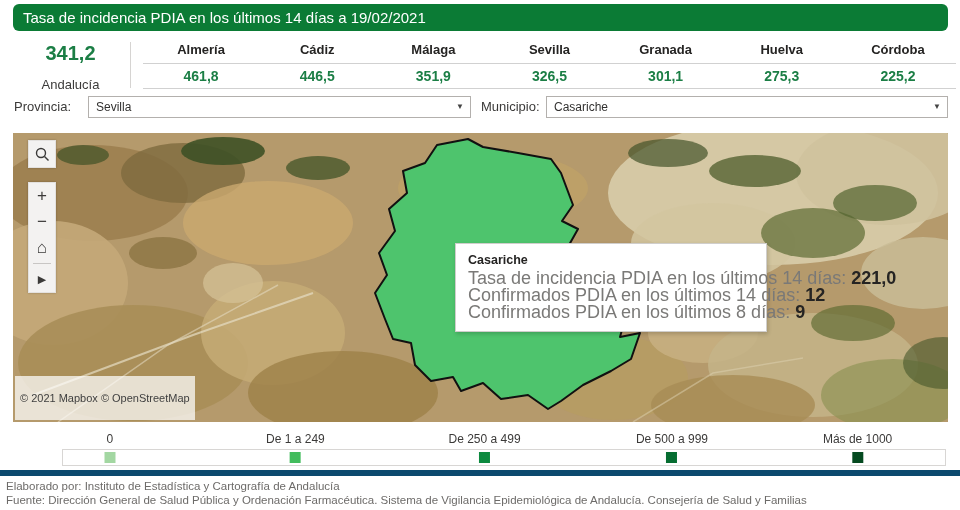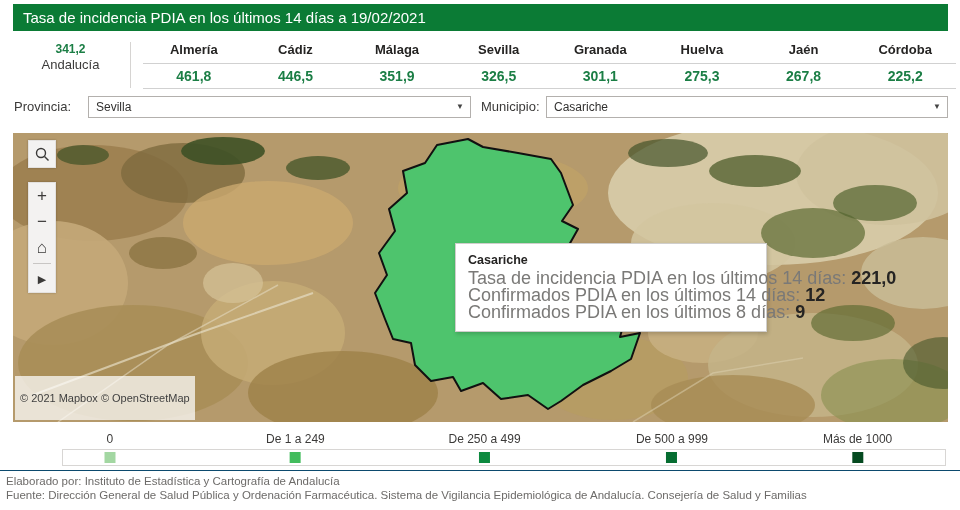--- a/index.html
+++ b/index.html
@@ -1,27 +1,27 @@
 <!DOCTYPE html>
 <html><head>
 <meta charset="utf-8">
 <style>
   * { margin:0; padding:0; box-sizing:border-box; }
   body { background:#fff; font-family:"Liberation Sans", sans-serif; }
   .page { position:relative; width:960px; height:510px; background:#fff; overflow:hidden; }
 
   
   .titlebar { position:absolute; left:13px; top:4px; width:935px; height:27px;
-    background:#0b7b35; color:#fff; font-size:15px; line-height:27px; padding-left:10px; }
+    background:#0b7b35; color:#fff; font-size:15px; line-height:27px; padding-left:10px;border-radius:6px; }
 
   
   .stats { position:absolute; left:13px; top:36px; width:935px; height:56px; }
   .summary { position:absolute; left:0; top:2px; width:115px; text-align:center; }
-  .summary .val { color:#1b7e45; font-weight:bold; font-size:12px; margin-top:4px; }
-  .summary .lbl { color:#3b3a39; font-size:13px; margin-top:1px; }
+  .summary .val { color:#1b7e45; font-weight:bold; font-size:20px; margin-top:4px; }
+  .summary .lbl { color:#3b3a39; font-size:13px; margin-top:12px; }
   .vdivider { position:absolute; left:117px; top:6px; width:1px; height:46px; background:#d6d4d2; }
   .prov-table { position:absolute; left:130px; top:2px; width:813px; display:flex; }
   .prov-col { flex:1 1 0; text-align:center; }
   .prov-name { font-size:13px; font-weight:bold; color:#252423; height:26px; line-height:24px;
     border-bottom:1px solid #d1d1d1; }
   .prov-val { font-size:14px; font-weight:bold; color:#1b7e45; height:25px; line-height:24px;
     border-bottom:1px solid #d1d1d1; }
 
   
   .filters { position:absolute; left:0; top:96px; width:960px; height:24px; }
@@ -53,21 +53,21 @@
 
   
   .legend { position:absolute; left:62px; top:432px; width:884px; height:36px; }
   .legend .hline { position:absolute; left:0; width:100%; height:1px; background:#d8d6d4; }
   .legend .vcap { position:absolute; width:1px; top:17px; height:16px; background:#d8d6d4; }
   .legend-item { position:absolute; top:0; transform:translateX(-50%); text-align:center; }
   .legend-label { font-size:12px; color:#3b3a39; white-space:nowrap; }
   .legend-swatch { width:11px; height:11px; margin:6px auto 0 auto; }
 
   
-  .footer { position:absolute; left:0; top:470px; width:960px; border-top:1px solid #0c4a6e; padding:3px 0 0 6px; }
+  .footer { position:absolute; left:0; top:470px; width:960px; border-top:6px solid #0c4a6e; padding:3px 0 0 6px; }
   .footer div { font-size:11.5px; color:#6d6b69; line-height:14px; }
 </style>
 </head>
 <body>
 
 <div class="page">
 
   <div class="titlebar">Tasa de incidencia PDIA en los últimos 14 días a 19/02/2021</div>
 
   <div class="stats">
@@ -93,24 +93,20 @@
         <div class="prov-name">Sevilla</div>
         <div class="prov-val">326,5</div>
       </div>
       <div class="prov-col">
         <div class="prov-name">Granada</div>
         <div class="prov-val">301,1</div>
       </div>
       <div class="prov-col">
         <div class="prov-name">Huelva</div>
         <div class="prov-val">275,3</div>
-      </div>
-      <div class="prov-col">
-        <div class="prov-name">Jaén</div>
-        <div class="prov-val">267,8</div>
       </div>
       <div class="prov-col">
         <div class="prov-name">Córdoba</div>
         <div class="prov-val">225,2</div>
       </div>
     </div>
   </div>
 
   <div class="filters">
     <span class="flabel" style="left:14px">Provincia:</span>

